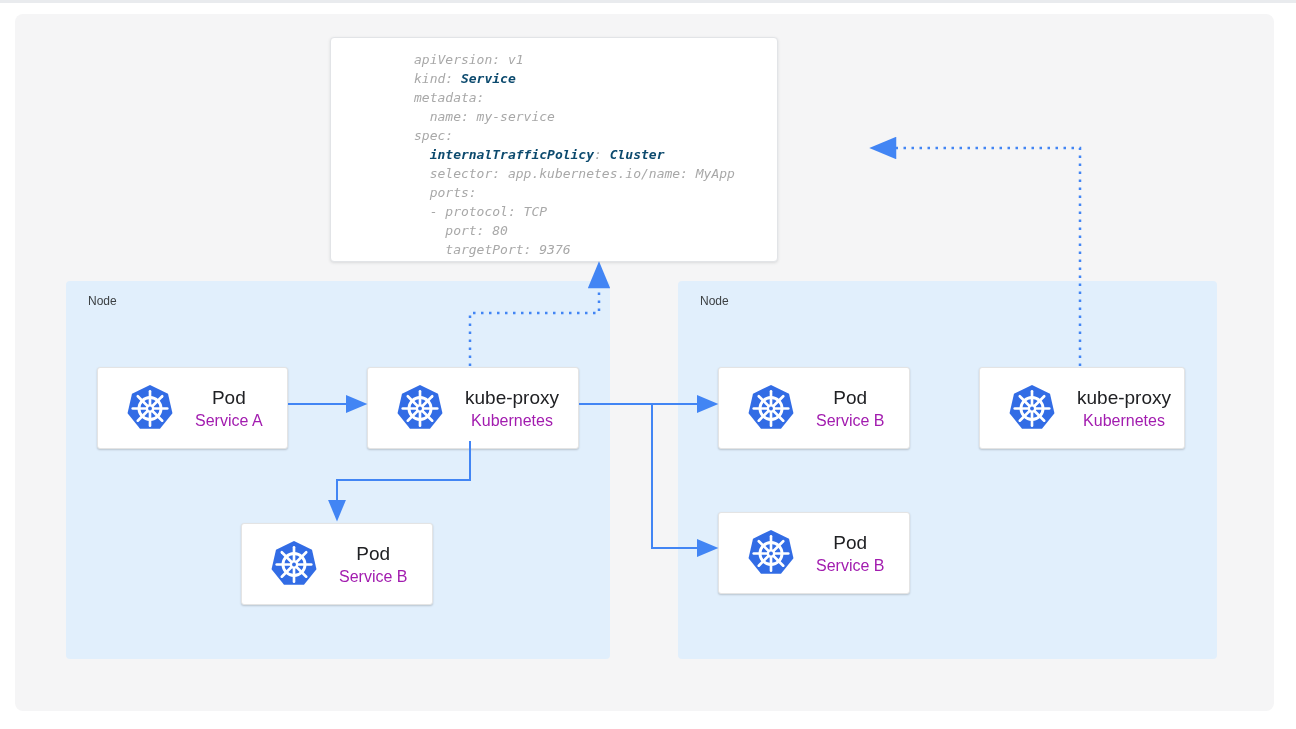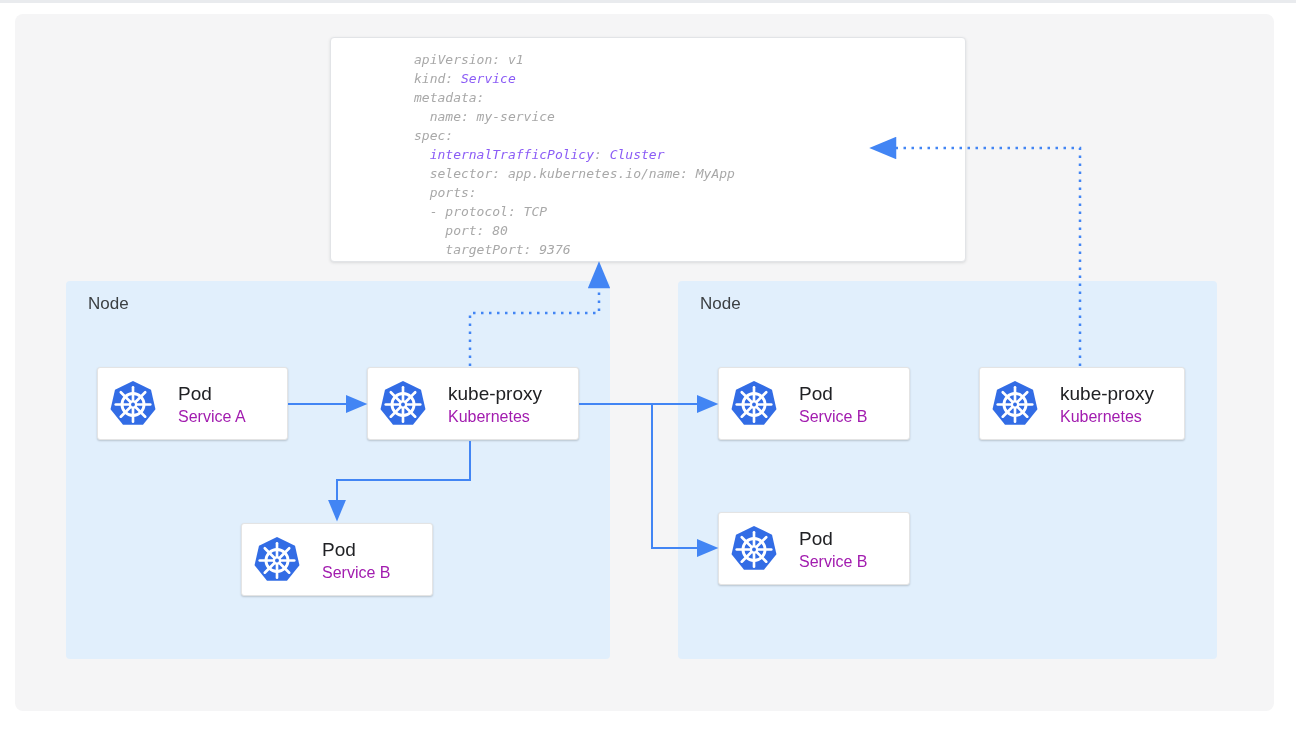--- a/index.html
+++ b/index.html
@@ -26,68 +26,69 @@
     left: 15px; top: 14px;
     width: 1259px; height: 697px;
     background: #f5f5f6;
     border-radius: 8px;
   }
 
   
   .yaml-panel {
     position: absolute;
     left: 330px; top: 37px;
-    width: 636px; height: 225px;
+    width: 448px; height: 225px;
     background: #ffffff;
     border: 1px solid #e2e4e7;
     border-radius: 4px;
     box-shadow: 0 1px 3px rgba(60,64,67,0.14);
     overflow: hidden;
   }
   .yaml-code {
     position: absolute;
     left: 83px; top: 12px;
     font-family: "DejaVu Sans Mono", monospace;
     font-style: italic;
     font-size: 13px;
     line-height: 19px;
     color: #a8a8a8;
     white-space: pre;
   }
   .yaml-code .b {
-    font-weight: normal;
-    color: #8b5cf6;
+    font-weight: bold;
+    color: #0c4a6e;
   }
 
   
   .node {
     position: absolute;
     background: #e1effc;
     border-radius: 4px;
   }
   .node-left  { left: 66px;  top: 281px; width: 544px; height: 378px; }
   .node-right { left: 678px; top: 281px; width: 539px; height: 378px; }
   .node-label {
     position: absolute;
     left: 22px; top: 13px;
-    font-size: 17px;
+    font-size: 12px;
     color: #3c4043;
   }
 
   
   .card {
     position: absolute;
     display: flex;
     align-items: center;
-    padding-left: 11px;
+    padding-left: 28px;
     background: #ffffff;
     border: 1px solid #e4e4e4;
     border-radius: 3px;
     box-shadow: 0 1px 2px rgba(0,0,0,0.18);
-    height: 73px;
+    height: 82px;
+    text-align: center;
   }
   .card .k8s-icon {
     width: 48px; height: 48px;
     flex: 0 0 48px;
     display: block;
   }
   .card .card-text { margin-left: 21px; }
   .card .card-title {
     font-size: 19px;
     line-height: 25px;

